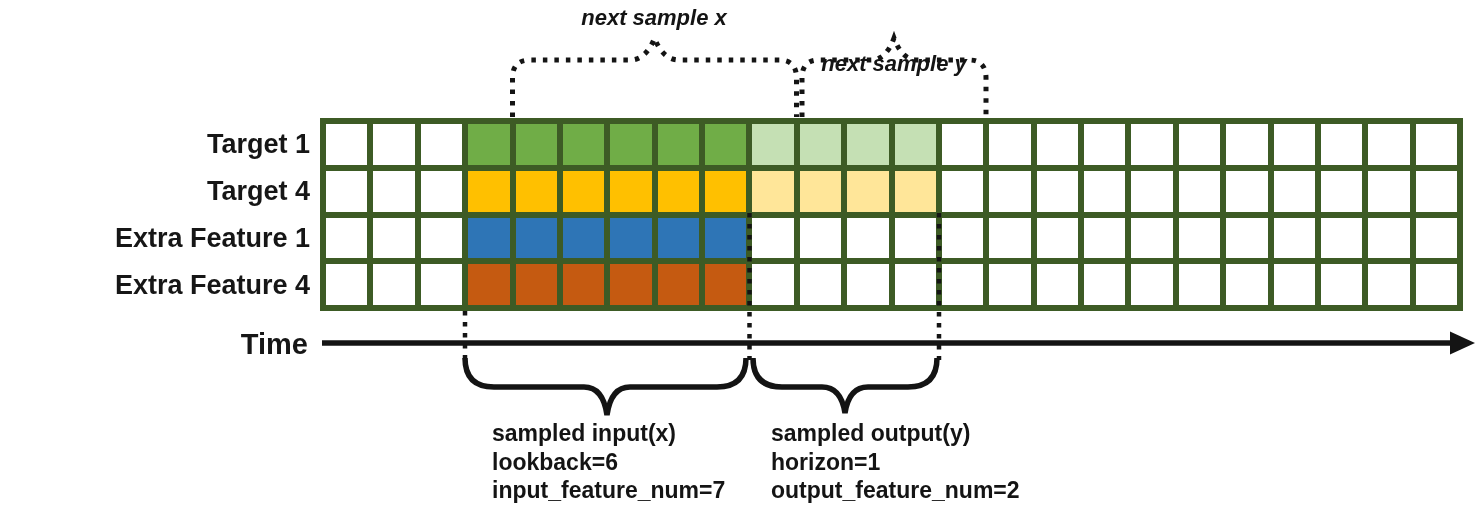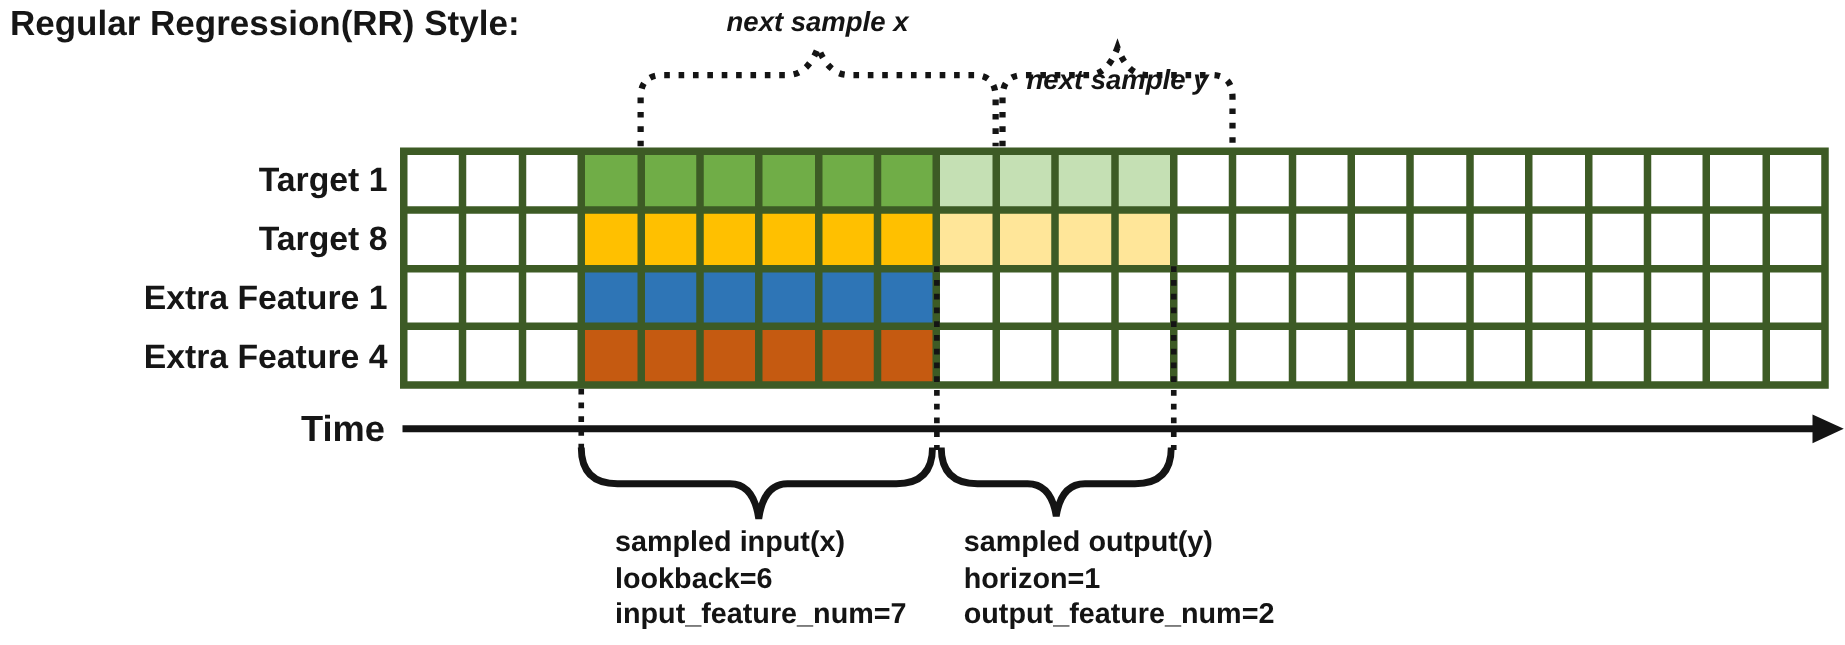--- a/index.html
+++ b/index.html
@@ -36,27 +36,26 @@
   }
   #input-annotation{left:492px;}
   #output-annotation{left:771px;}
   svg.overlay{position:absolute;left:0;top:0;pointer-events:none;}
 </style>
 </head>
 <body>
 
 <div id="canvas">
 
-  <div class="title">Regular Regression(RR) Style:</div>
 
   <div class="next-label" id="next-sample-x-label">next sample x</div>
   <div class="next-label" id="next-sample-y-label">next sample y</div>
 
   <div class="row-label" style="top:129px">Target 1</div>
-  <div class="row-label" style="top:176px">Target 8</div>
+  <div class="row-label" style="top:176px">Target 4</div>
   <div class="row-label" style="top:223px">Extra Feature 1</div>
   <div class="row-label" style="top:270px">Extra Feature 4</div>
 
   <div id="sample-grid" style="background: rgb(61, 91, 37);">
       <div class="cell" style="background: rgb(255, 255, 255);"></div>
       <div class="cell" style="background: rgb(255, 255, 255);"></div>
       <div class="cell" style="background: rgb(255, 255, 255);"></div>
       <div class="cell" style="background: rgb(112, 173, 71);"></div>
       <div class="cell" style="background: rgb(112, 173, 71);"></div>
       <div class="cell" style="background: rgb(112, 173, 71);"></div>

